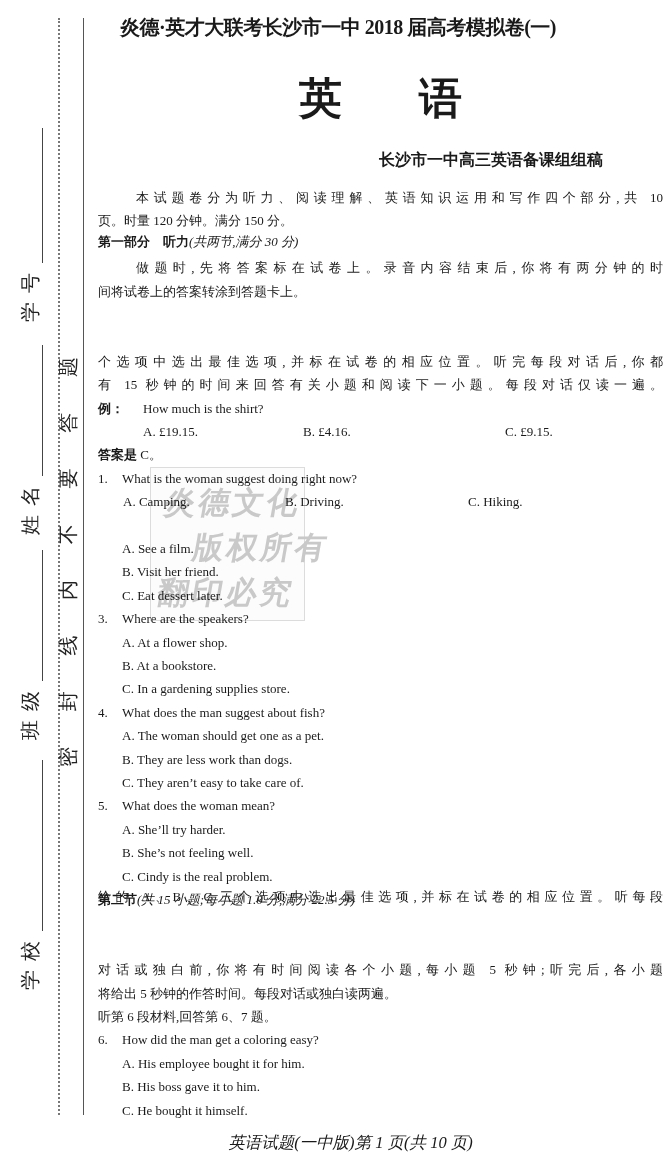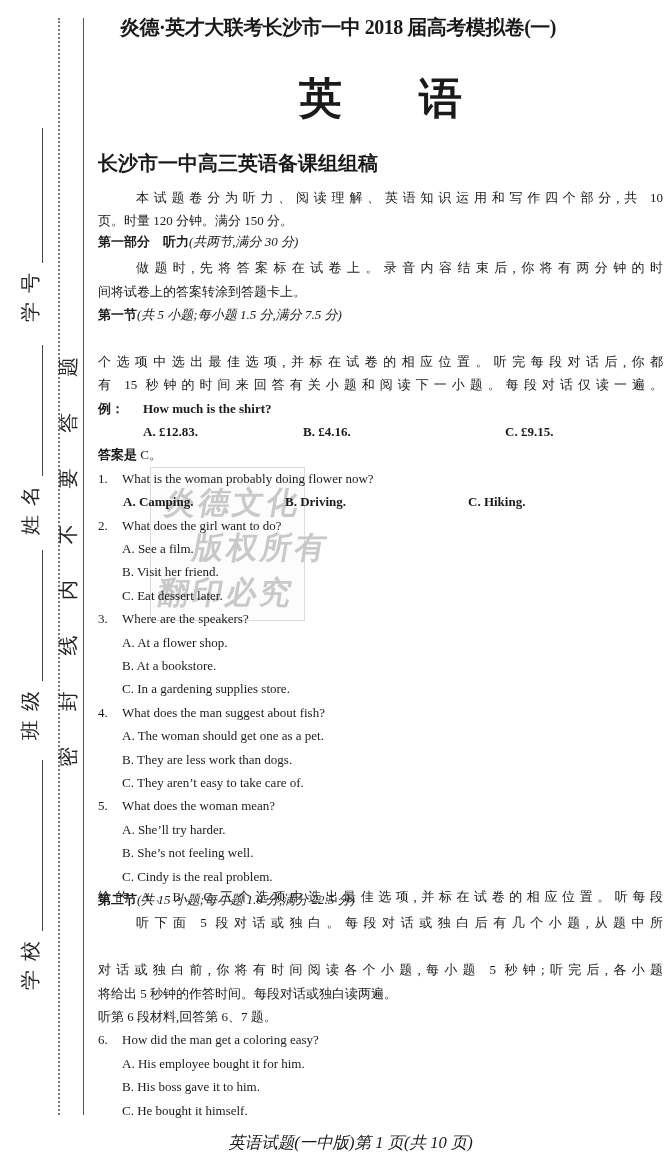--- a/index.html
+++ b/index.html
@@ -40,33 +40,33 @@
     position: absolute; left: 2px; top: 14px; width: 565px;
     font-size: 20px; font-weight: 700; letter-spacing: -0.5px; white-space: nowrap; margin-left: 20px;
   }
   .title {
     position: absolute; left: 0; top: 70px; width: 565px;
     display: flex; justify-content: center; gap: 77px;
     font-size: 43px; font-weight: 700;
   }
   .subtitle {
     position: absolute; left: 0; top: 150px; width: 505px;
-    text-align: left; font-size: 20px; font-weight: 700;
+    text-align: right; font-size: 16px; font-weight: 700;
   }
   .ln {
     position: absolute; left: 0; width: 565px; height: 23px;
     font-size: 13px; line-height: 23px; white-space: nowrap;
   }
   .ln.indent { padding-left: 38px; width: 527px; }
   .ln.fill { white-space: normal; text-align: justify; text-align-last: justify; }
   .ln.opt { padding-left: 24px; }
   .hei { font-family: "Liberation Sans", sans-serif; font-weight: 700; }
   .kai { font-style: italic; }
   .qnum { display: inline-block; min-width: 24px; }
-  .abs { position: absolute; white-space: nowrap; font-weight: bold; }
+  .abs { position: absolute; white-space: nowrap; }
   .footer {
     position: absolute; left: 0; top: 1132px; width: 505px; height: 22px;
     text-align: center; font-size: 16.5px; font-style: italic; line-height: 22px;
   }
 </style>
 </head>
 <body>
 
 <div class="page">
 
@@ -117,61 +117,58 @@
 
     <div class="subtitle">长沙市一中高三英语备课组组稿</div>
 
     <div class="ln indent fill" style="top:186px">本试题卷分为听力、阅读理解、英语知识运用和写作四个部分,共 10</div>
     <div class="ln" style="top:209px">页。时量 120 分钟。满分 150 分。</div>
 
     <div class="ln" style="top:230px"><span class="hei">第一部分　听力</span><span class="kai">(共两节,满分 30 分)</span></div>
     <div class="ln" style="top:280px">间将试卷上的答案转涂到答题卡上。</div>
     <div class="ln indent fill" style="top:256px">做题时,先将答案标在试卷上。录音内容结束后,你将有两分钟的时</div>
 
-    <div class="ln" style="top:303px"><span class="hei">第一节</span><span class="kai">(共 5 小题;每小题 1.5 分,满分 7.5 分)</span></div>
     <div class="ln fill" style="top:350px">个选项中选出最佳选项,并标在试卷的相应位置。听完每段对话后,你都</div>
     <div class="ln fill" style="top:373px">有 15 秒钟的时间来回答有关小题和阅读下一小题。每段对话仅读一遍。</div>
 
     <div class="ln" style="top:397px"><span class="hei">例：</span><span class="abs" style="left:45px">How much is the shirt?</span></div>
     <div class="ln" style="top:420px">
-      <span class="abs" style="left:45px">A. £12.83.</span>
+      <span class="abs" style="left:45px">A. £19.15.</span>
       <span class="abs" style="left:205px">B. £4.16.</span>
       <span class="abs" style="left:407px">C. £9.15.</span>
     </div>
     <div class="ln" style="top:443px"><span class="hei">答案是</span><span> C。</span></div>
 
-    <div class="ln" style="top:467px"><span class="qnum">1.</span><span>What is the woman probably doing flower now?</span></div>
+    <div class="ln" style="top:467px"><span class="qnum">1.</span><span>What is the woman suggest doing right now?</span></div>
     <div class="ln" style="top:490px">
       <span class="abs" style="left:25px">A. Camping.</span>
       <span class="abs" style="left:187px">B. Driving.</span>
       <span class="abs" style="left:370px">C. Hiking.</span>
     </div>
 
-    <div class="ln" style="top:514px"><span class="qnum">2.</span><span>What does the girl want to do?</span></div>
     <div class="ln opt" style="top:537px">A. See a film.</div>
     <div class="ln opt" style="top:560px">B. Visit her friend.</div>
     <div class="ln opt" style="top:584px">C. Eat dessert later.</div>
 
     <div class="ln" style="top:607px"><span class="qnum">3.</span><span>Where are the speakers?</span></div>
     <div class="ln opt" style="top:631px">A. At a flower shop.</div>
     <div class="ln opt" style="top:654px">B. At a bookstore.</div>
     <div class="ln opt" style="top:677px">C. In a gardening supplies store.</div>
 
     <div class="ln" style="top:701px"><span class="qnum">4.</span><span>What does the man suggest about fish?</span></div>
     <div class="ln opt" style="top:724px">A. The woman should get one as a pet.</div>
     <div class="ln opt" style="top:748px">B. They are less work than dogs.</div>
     <div class="ln opt" style="top:771px">C. They aren’t easy to take care of.</div>
 
     <div class="ln" style="top:794px"><span class="qnum">5.</span><span>What does the woman mean?</span></div>
     <div class="ln opt" style="top:818px">A. She’ll try harder.</div>
     <div class="ln opt" style="top:841px">B. She’s not feeling well.</div>
     <div class="ln opt" style="top:865px">C. Cindy is the real problem.</div>
 
     <div class="ln" style="top:888px"><span class="hei">第二节</span><span class="kai">(共 15 小题;每小题 1.0 分,满分 22.5 分)</span></div>
-    <div class="ln indent fill" style="top:911px">听下面 5 段对话或独白。每段对话或独白后有几个小题,从题中所</div>
     <div class="ln fill" style="top:885px">给的 A、B、C 三个选项中选出最佳选项,并标在试卷的相应位置。听每段</div>
     <div class="ln fill" style="top:958px">对话或独白前,你将有时间阅读各个小题,每小题 5 秒钟;听完后,各小题</div>
     <div class="ln" style="top:982px">将给出 5 秒钟的作答时间。每段对话或独白读两遍。</div>
 
     <div class="ln" style="top:1005px">听第 6 段材料,回答第 6、7 题。</div>
 
     <div class="ln" style="top:1028px"><span class="qnum">6.</span><span>How did the man get a coloring easy?</span></div>
     <div class="ln opt" style="top:1052px">A. His employee bought it for him.</div>
     <div class="ln opt" style="top:1075px">B. His boss gave it to him.</div>
     <div class="ln opt" style="top:1099px">C. He bought it himself.</div>

